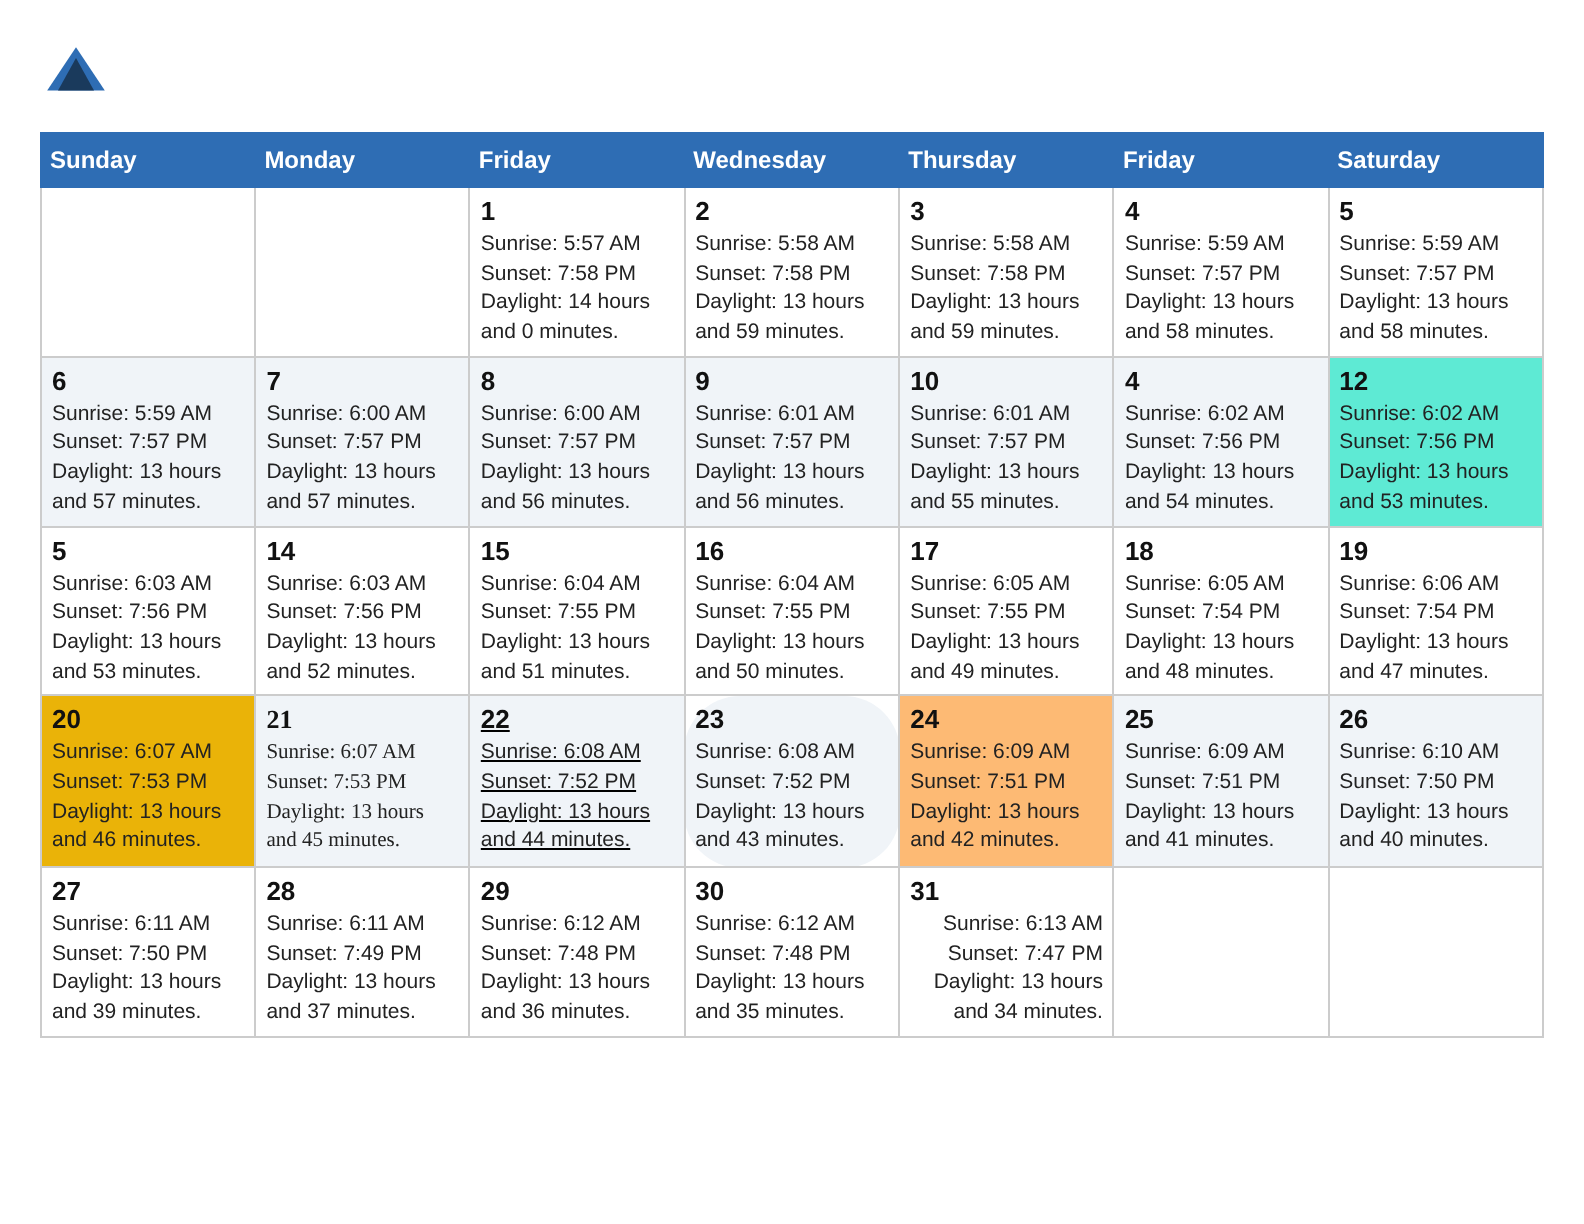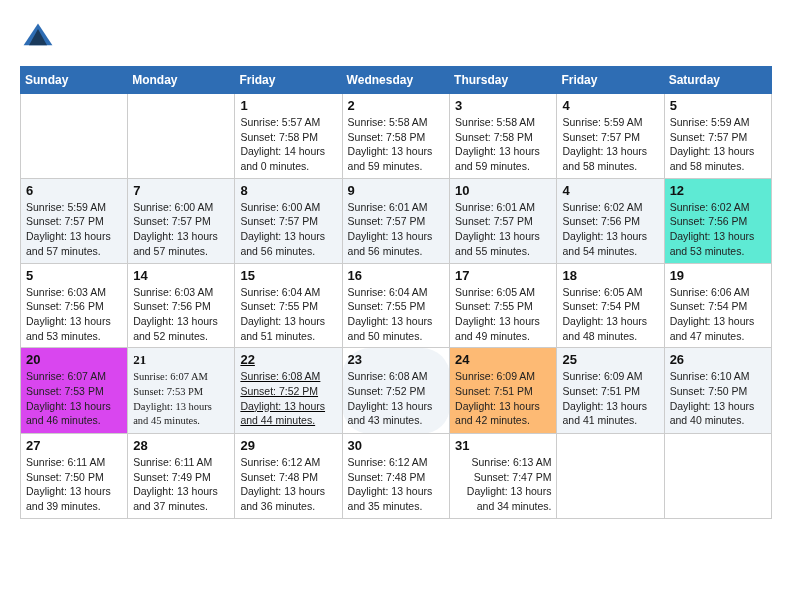--- a/index.html
+++ b/index.html
@@ -252,21 +252,21 @@
         </td>
         <td>
           <span class="day-number">19</span>
           <div class="day-info" style="white-space: pre-line;">Sunrise: 6:06 AM
 Sunset: 7:54 PM
 Daylight: 13 hours
 and 47 minutes.</div>
         </td>
       </tr>
       <tr>
-        <td style="background: #d946ef;">
+        <td style="background: #eab308;">
           <span class="day-number">20</span>
           <div class="day-info" style="white-space: pre-line;">Sunrise: 6:07 AM
 Sunset: 7:53 PM
 Daylight: 13 hours
 and 46 minutes.</div>
         </td>
         <td style="background: rgb(240, 244, 248); font-family: Liberation Serif, serif;">
           <span class="day-number">21</span>
           <div class="day-info" style="white-space: pre-line;">Sunrise: 6:07 AM
 Sunset: 7:53 PM

